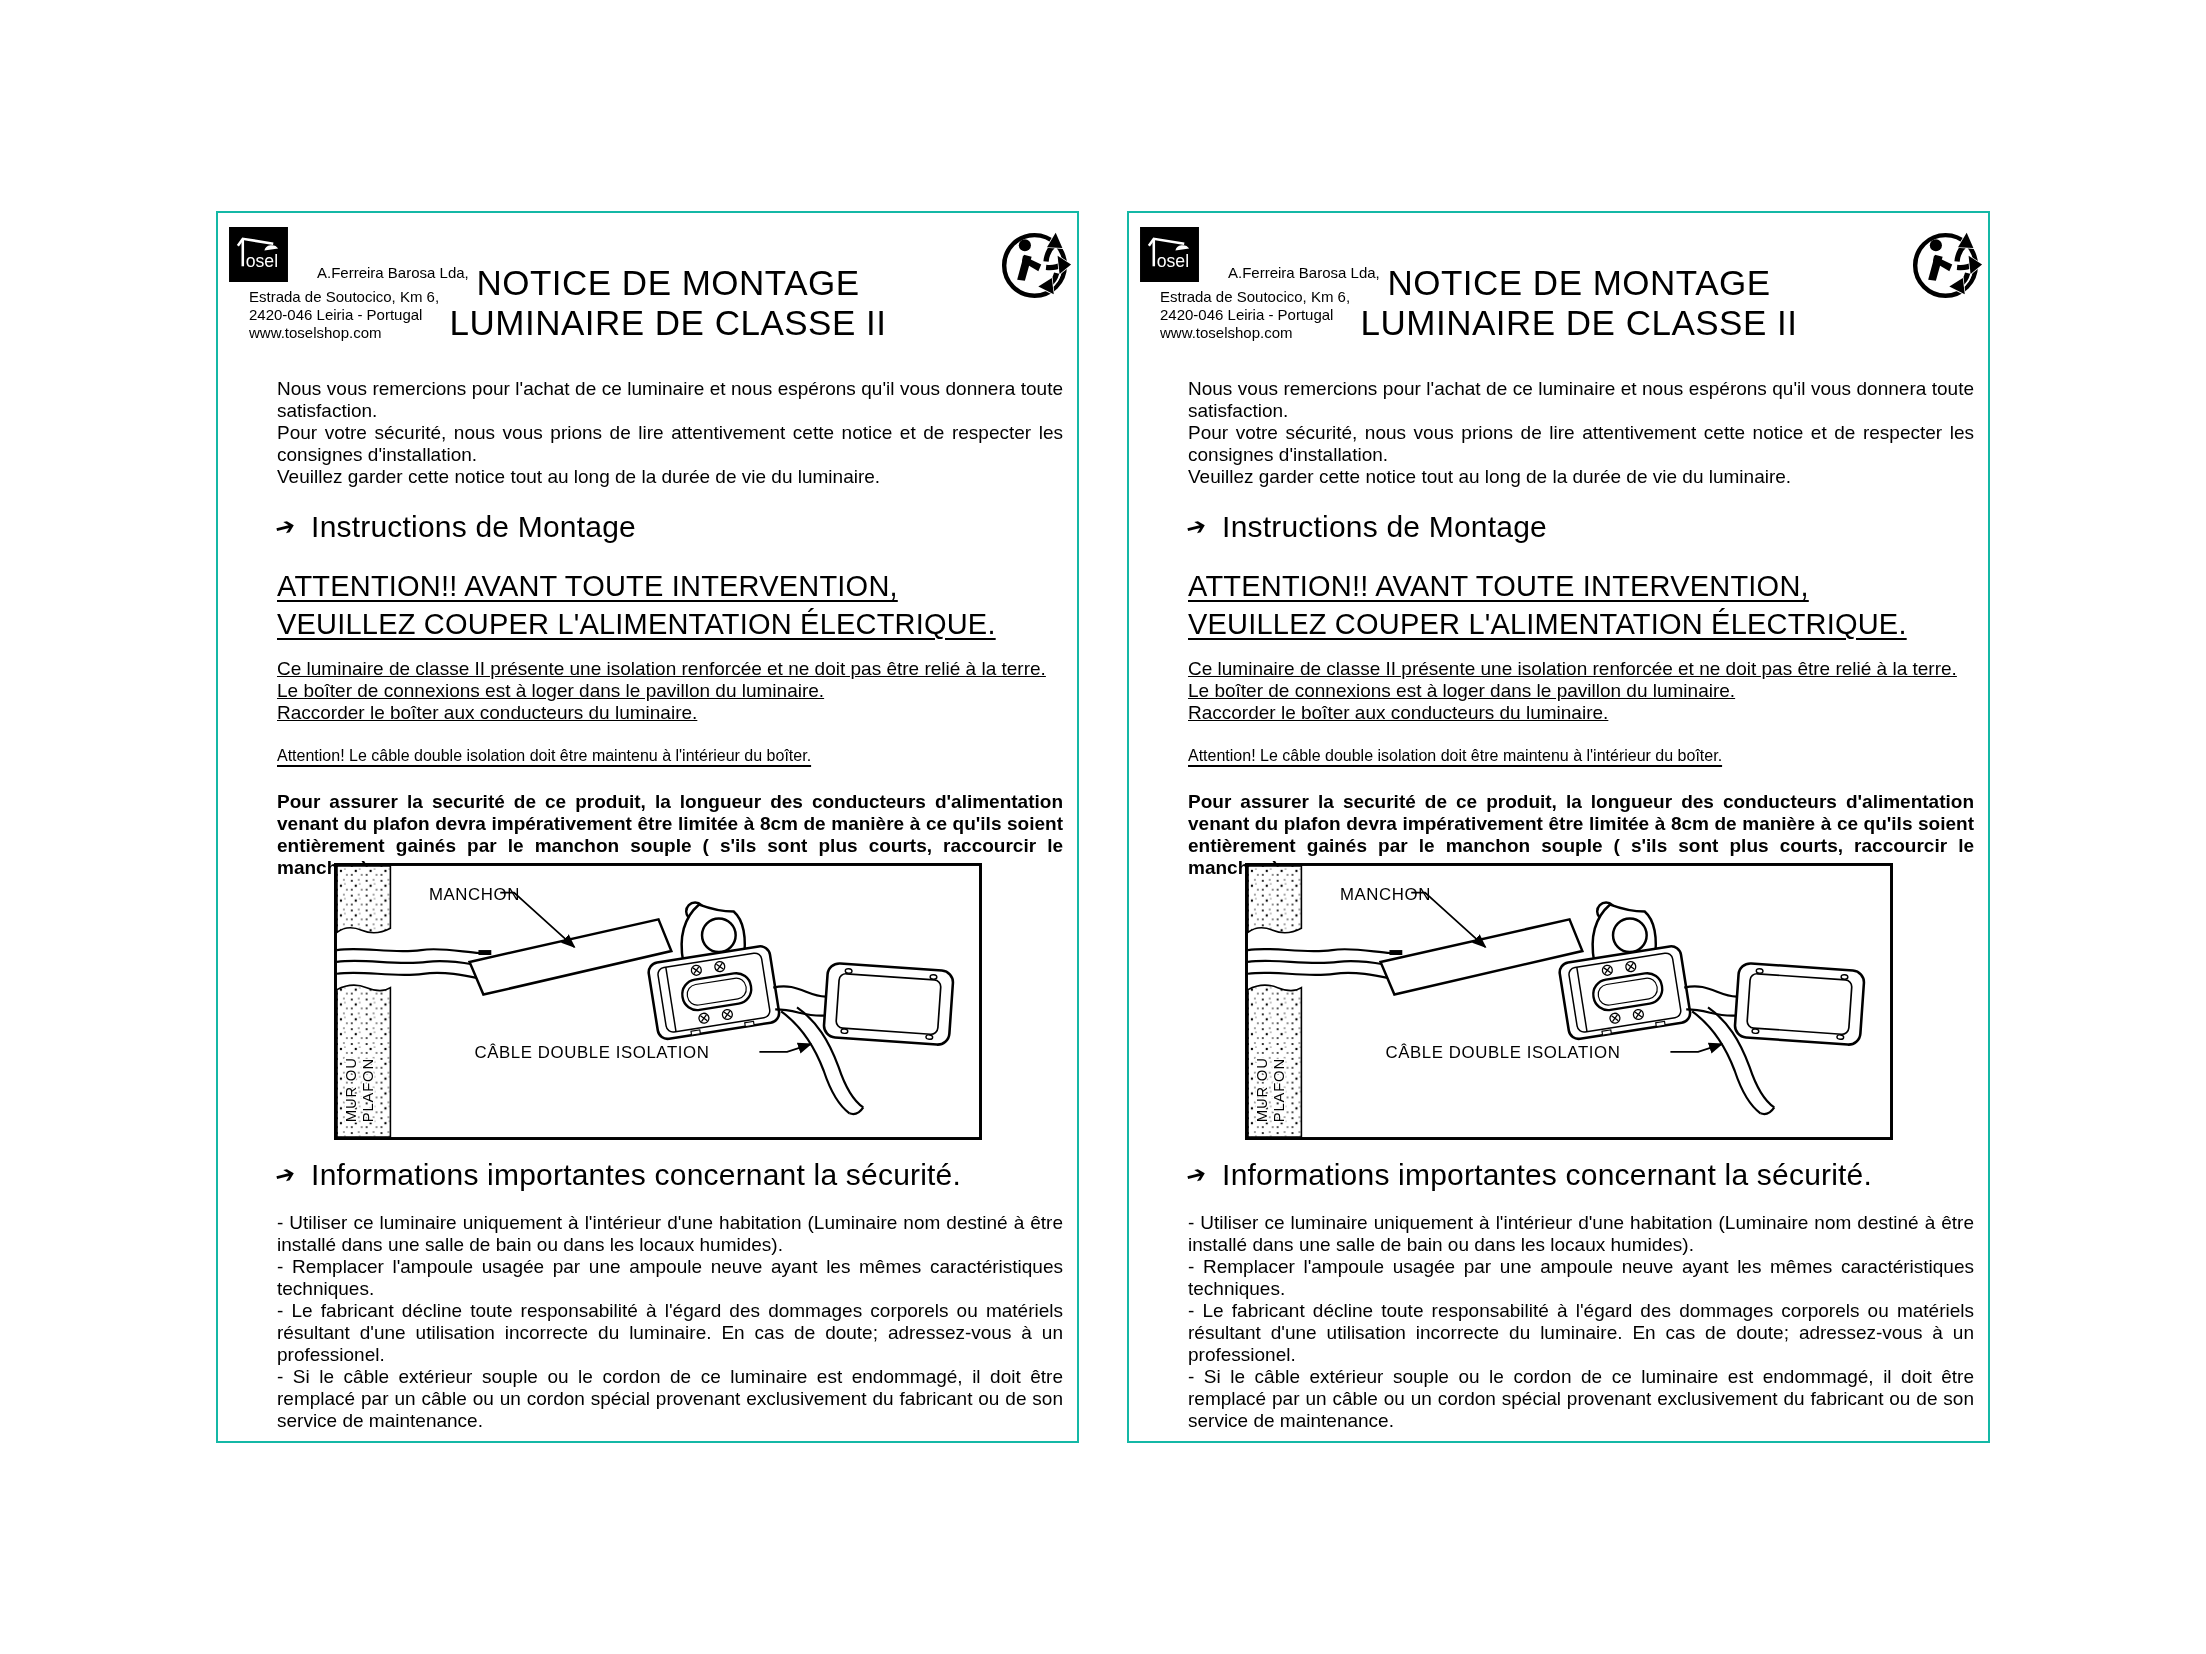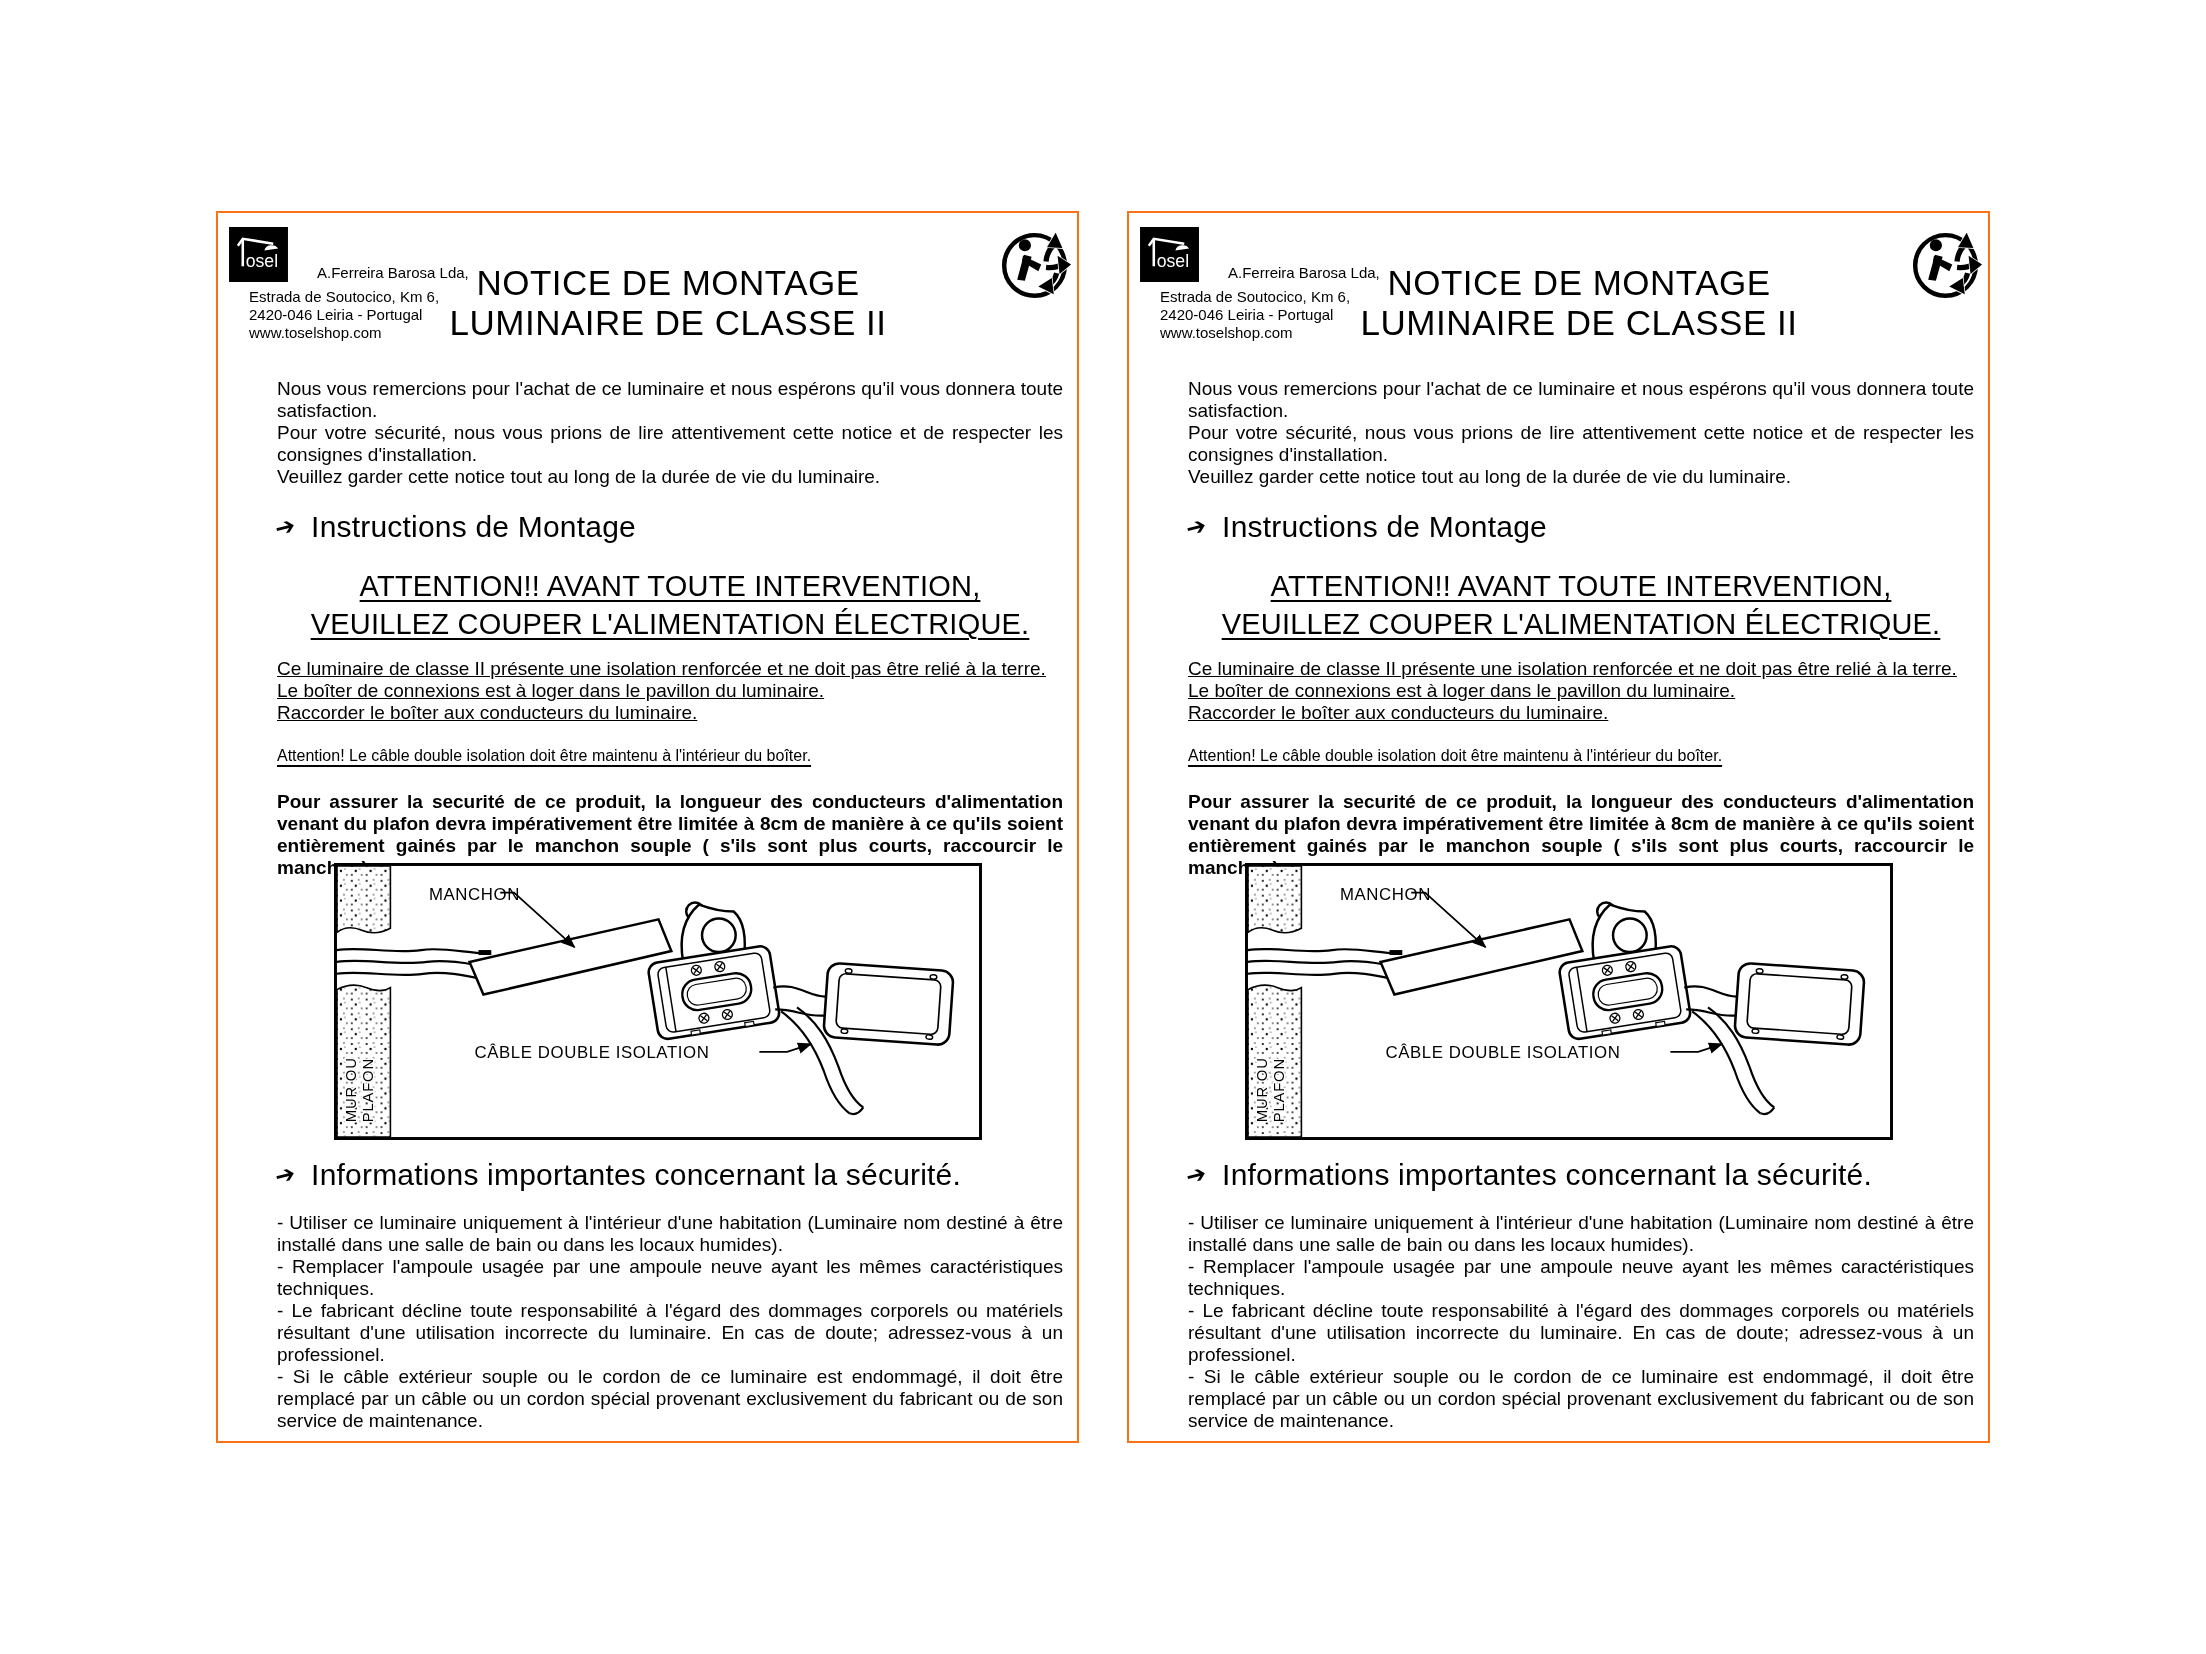--- a/index.html
+++ b/index.html
@@ -1,38 +1,38 @@
 <!DOCTYPE html>
 <html><head>
 <meta charset="utf-8">
 <style>
   * { margin:0; padding:0; box-sizing:border-box; }
   html,body { width:2207px; height:1654px; background:#ffffff; position:relative;
               font-family:"Liberation Sans", sans-serif; color:#000; }
   .page { position:absolute; top:211px; left:216px; width:863px; height:1232px;
-          border:2px solid #f97316; background:#fff; }
+          border:2px solid #14b8a6; background:#fff; }
   .page-2 { left:1127px; }
   .abs { position:absolute; }
 
   .logo-box   { left:11px; top:14px; width:59px; height:55px; }
   .company-name { left:75px; top:51px; font-size:15px; line-height:18px;margin-left:24px; }
   .company-addr { left:11px; top:75px; font-size:15px; line-height:18px;margin-left:20px; }
   .title { left:168px; top:50px; width:564px; text-align:center;
            font-size:35px; line-height:40px; letter-spacing:0.5px; }
   .triman { left:778px; top:12px; }
 
   .body-col { left:59px; width:786px; font-size:19px; line-height:22px; }
   .just p { text-align:justify; }
   .intro  { top:165px; }
   .hrow   { left:57px; display:flex; align-items:baseline; gap:16px; white-space:nowrap; }
   .hrow .arrow { font-size:24px; transform:rotate(-14deg); display:inline-block; position:relative; top:-2px; }
   .hrow .htxt  { font-size:30px; letter-spacing:0.2px; }
   .h1row { top:297px; }
   .h2row { top:945px; }
-  .warn { top:354px; text-align:center; font-size:29px; line-height:38px; letter-spacing:0.2px; }
+  .warn { top:354px; text-align:left; font-size:29px; line-height:38px; letter-spacing:0.2px; }
   .ul { text-decoration:underline; text-decoration-thickness:2px; text-underline-offset:4px; }
   .para2 { top:445px;text-decoration:underline; }
   .note  { top:532px; font-size:16px; }
   .para3 { top:578px;font-weight:bold; }
   .safety { top:999px; }
   .diagram { left:116px; top:650px; }
   .dlab { font-size:17px; letter-spacing:0.6px; fill:#000; font-family:"Liberation Sans",sans-serif; }
   .wall { font-size:15px; letter-spacing:0.8px; paint-order:stroke; stroke:#fff; stroke-width:3px; }
   .logo-osel { font-family:"Liberation Sans",sans-serif; }
 </style>

